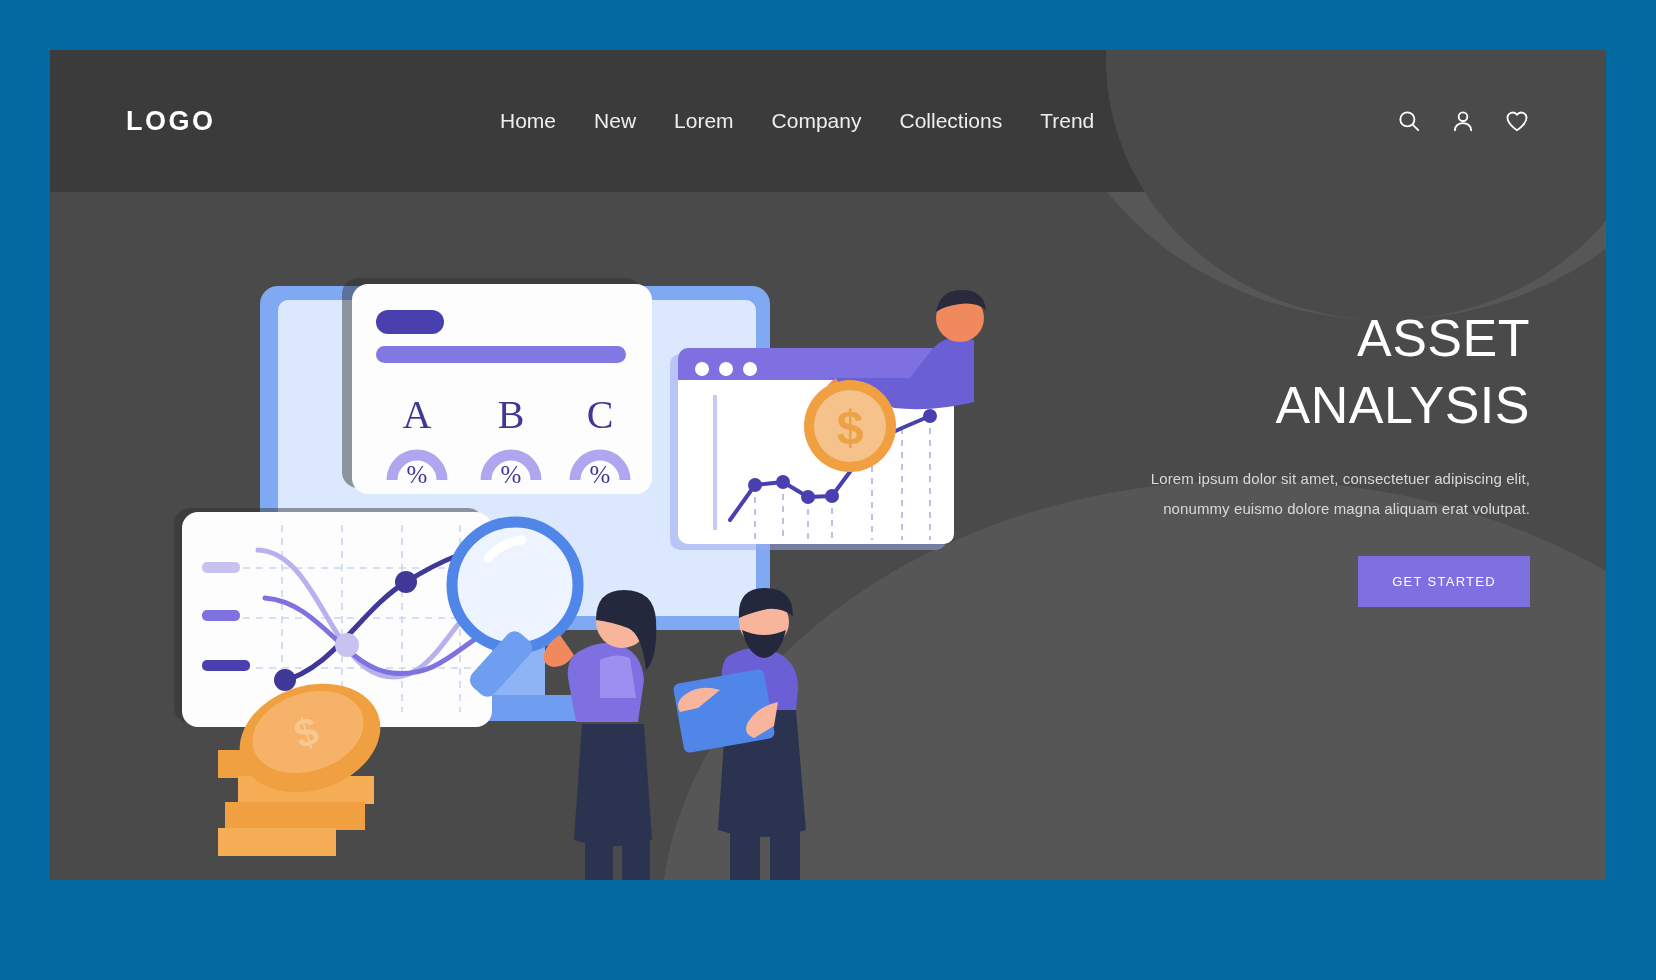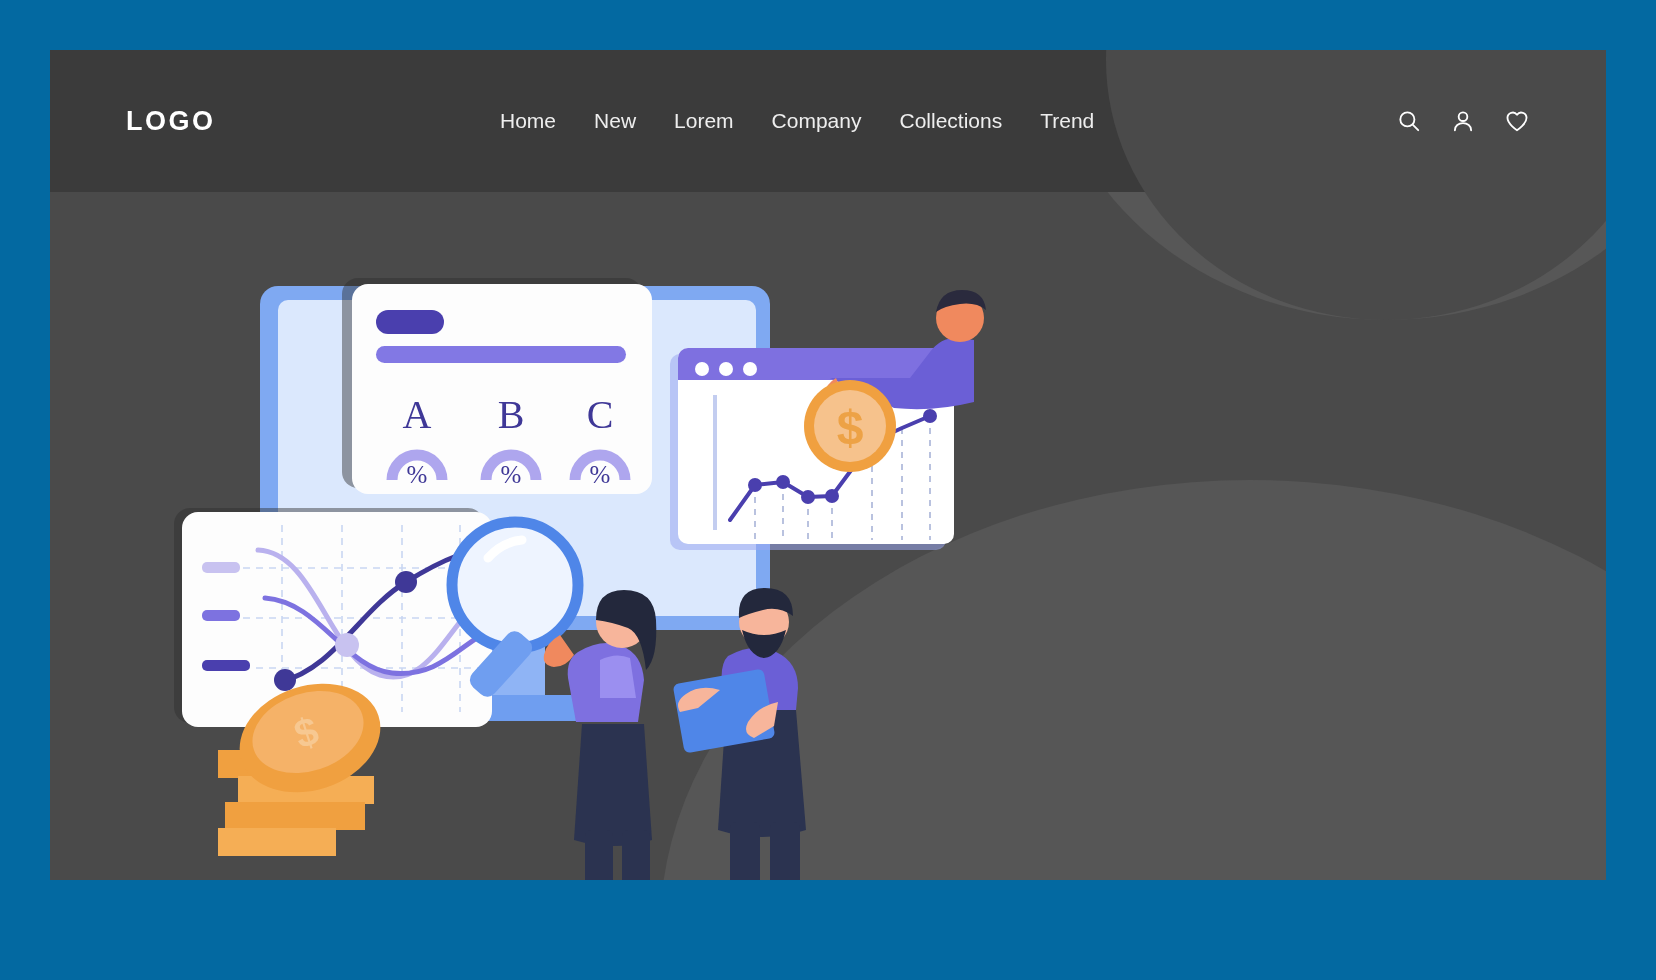--- a/index.html
+++ b/index.html
@@ -123,20 +123,28 @@
           </svg>
         </span>
         <span>
           <svg width="26" height="26" viewBox="0 0 24 24" fill="none" stroke="#fff" stroke-width="1.7" stroke-linejoin="round">
             <path d="M12 20.5S3.2 14.9 3.2 9.1a4.9 4.9 0 018.8-2.9 4.9 4.9 0 018.8 2.9c0 5.8-8.8 11.4-8.8 11.4z"></path>
           </svg>
         </span>
       </div>
     </div>
 
+    <div class="hero-text">
+      <div class="hero-title">
+        <div>ASSET</div>
+        <div>ANALYSIS</div>
+      </div>
+      <p class="hero-desc">Lorem ipsum dolor sit amet, consectetuer adipiscing elit, nonummy euismo dolore magna aliquam erat volutpat.</p>
+      <button class="cta">GET STARTED</button>
+    </div>
 
     <div class="illo">
       <svg width="900" height="700" viewBox="0 0 900 700">
         <defs>
           <clipPath id="clipMonitor">
               <rect x="140" y="100" width="500" height="330" rx="14"></rect>
             </clipPath>
           <clipPath id="clipWin">
               <rect x="550" y="160" width="270" height="190" rx="8"></rect>
             </clipPath>

